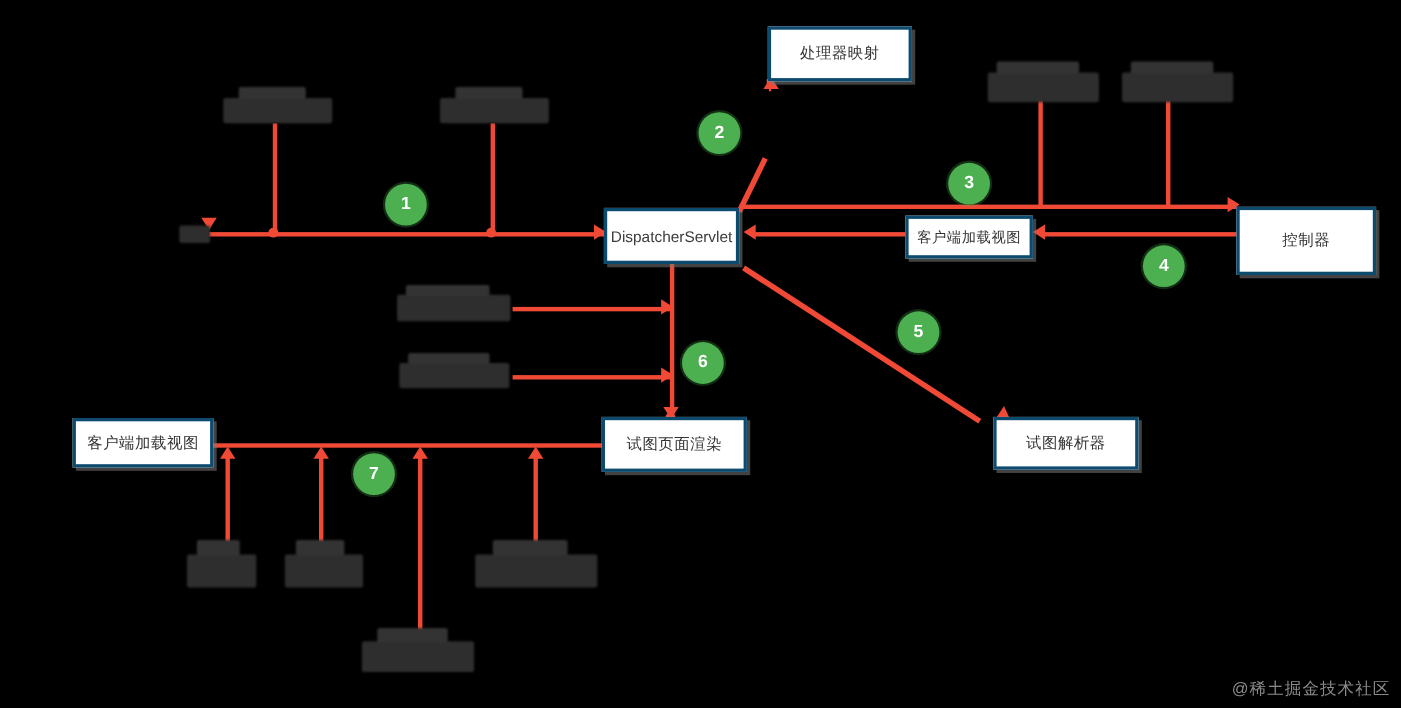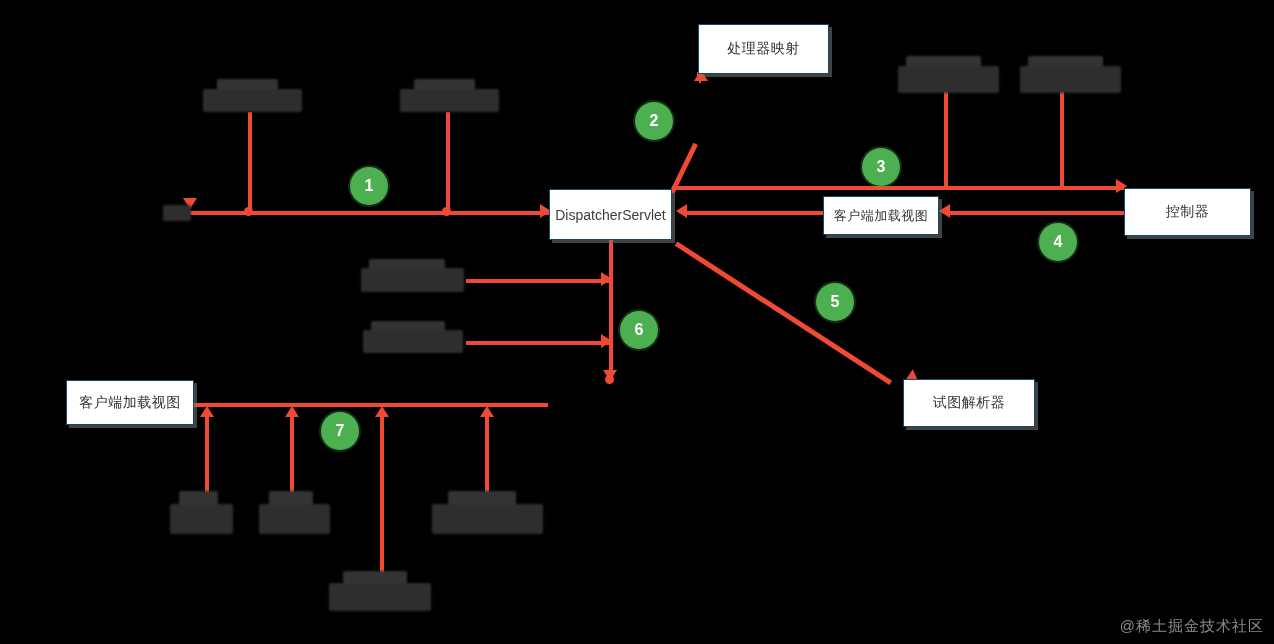--- a/index.html
+++ b/index.html
@@ -12,21 +12,21 @@
     position:relative;
     width:1274px;
     height:644px;
     background:#000000;
     overflow:hidden;
   }
   
   .box{
     position:absolute;
     background:#ffffff;
-    border:1px solid #0c4a6e;
+    border:3px solid #0c4a6e;
     box-shadow:3px 3px 0 rgba(120,120,120,.55);
     display:flex;
     align-items:center;
     justify-content:center;
     color:#333333;
     font-size:14px;
     letter-spacing:.5px;
     box-sizing:border-box;
     z-index:5;
   }
@@ -185,24 +185,27 @@
   </div>
 
   <div class="box" style="left:698px;top:24px;width:131px;height:50px;">
     <span>处理器映射</span>
   </div>
 
   <div class="box" style="left:823px;top:196px;width:116px;height:39px;font-size:13px;">
     <span>客户端加载视图</span>
   </div>
 
-  <div class="box" style="left:1124px;top:188px;width:127px;height:48px;">
+  <div class="box" style="left:1124px;top:188px;width:127px;height:62px;">
     <span>控制器</span>
   </div>
 
+  <div class="box" style="left:547px;top:379px;width:132px;height:50px;">
+    <span>试图页面渲染</span>
+  </div>
 
   <div class="box" style="left:903px;top:379px;width:132px;height:48px;">
     <span>试图解析器</span>
   </div>
 
   <div class="box" style="left:24px;top:380px;width:128px;height:45px;margin-left:42px;">
     <span>客户端加载视图</span>
   </div>
 
   <div class="redact two" style="left:203px;top:89px;width:99px;height:23px;"></div>

